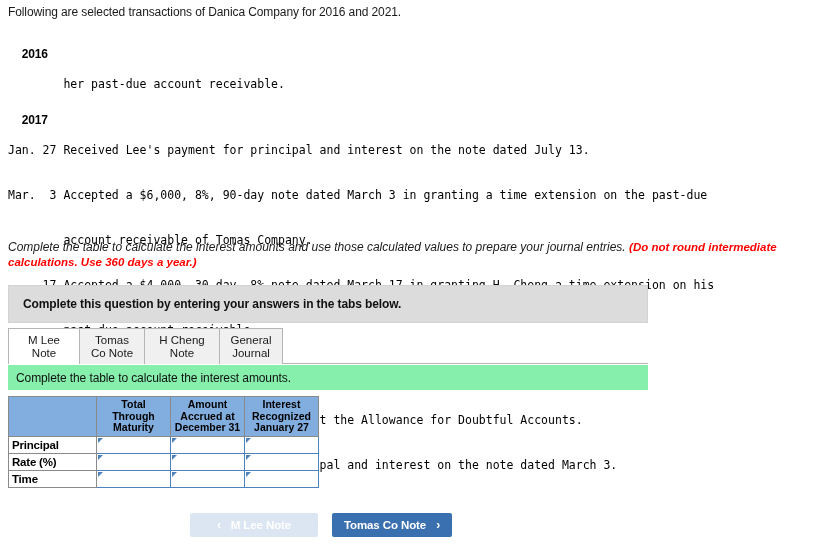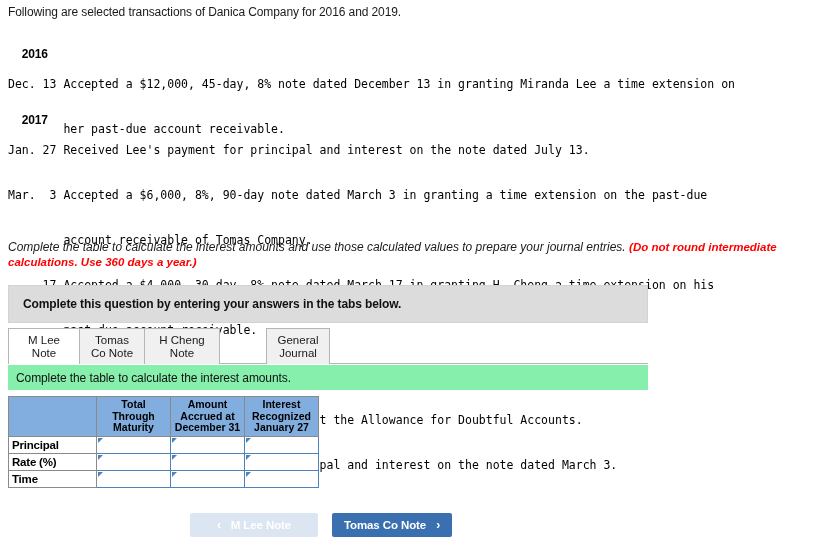--- a/index.html
+++ b/index.html
@@ -141,21 +141,21 @@
     position: absolute;
     left: 0;
     right: 0;
     bottom: -1px;
     height: 2px;
     background: #ffffff;
   }
   .tab-w1 { width: 72px; }
   .tab-w2 { width: 66px; }
   .tab-w3 { width: 76px; }
-  .tab-w4 { width: 64px; margin-left: 47px; }
+  .tab-w4 { width: 64px; }
 
   
   .info-bar {
     position: absolute;
     left: 8px;
     top: 365px;
     width: 640px;
     height: 25px;
     background: #86efac;
     box-sizing: border-box;
@@ -264,25 +264,24 @@
   .chev {
     font-weight: bold;
     font-size: 12px;
   }
   .nav-prev .chev { margin-right: 10px; }
   .nav-next .chev { margin-left: 10px; }
 </style>
 </head>
 <body>
 
-<div class="intro">Following are selected transactions of Danica Company for 2016 and 2019.</div>
+<div class="intro">Following are selected transactions of Danica Company for 2016 and 2021.</div>
 
 <div class="txn-block" id="txn-2016">
   <span class="year-head">2016</span>
-  <span class="txn-row">Dec. 13 Accepted a $12,000, 45-day, 8% note dated December 13 in granting Miranda Lee a time extension on</span>
   <span class="txn-row">        her past-due account receivable.</span>
 </div>
 
 <div class="txn-block" id="txn-2017">
   <span class="year-head">2017</span>
   <span class="txn-row">Jan. 27 Received Lee's payment for principal and interest on the note dated July 13.</span>
   <span class="txn-row">Mar.  3 Accepted a $6,000, 8%, 90-day note dated March 3 in granting a time extension on the past-due</span>
   <span class="txn-row">        account receivable of Tomas Company.</span>
   <span class="txn-row">     17 Accepted a $4,000, 30-day, 8% note dated March 17 in granting H. Cheng a time extension on his</span>
   <span class="txn-row">        past-due account receivable.</span>

